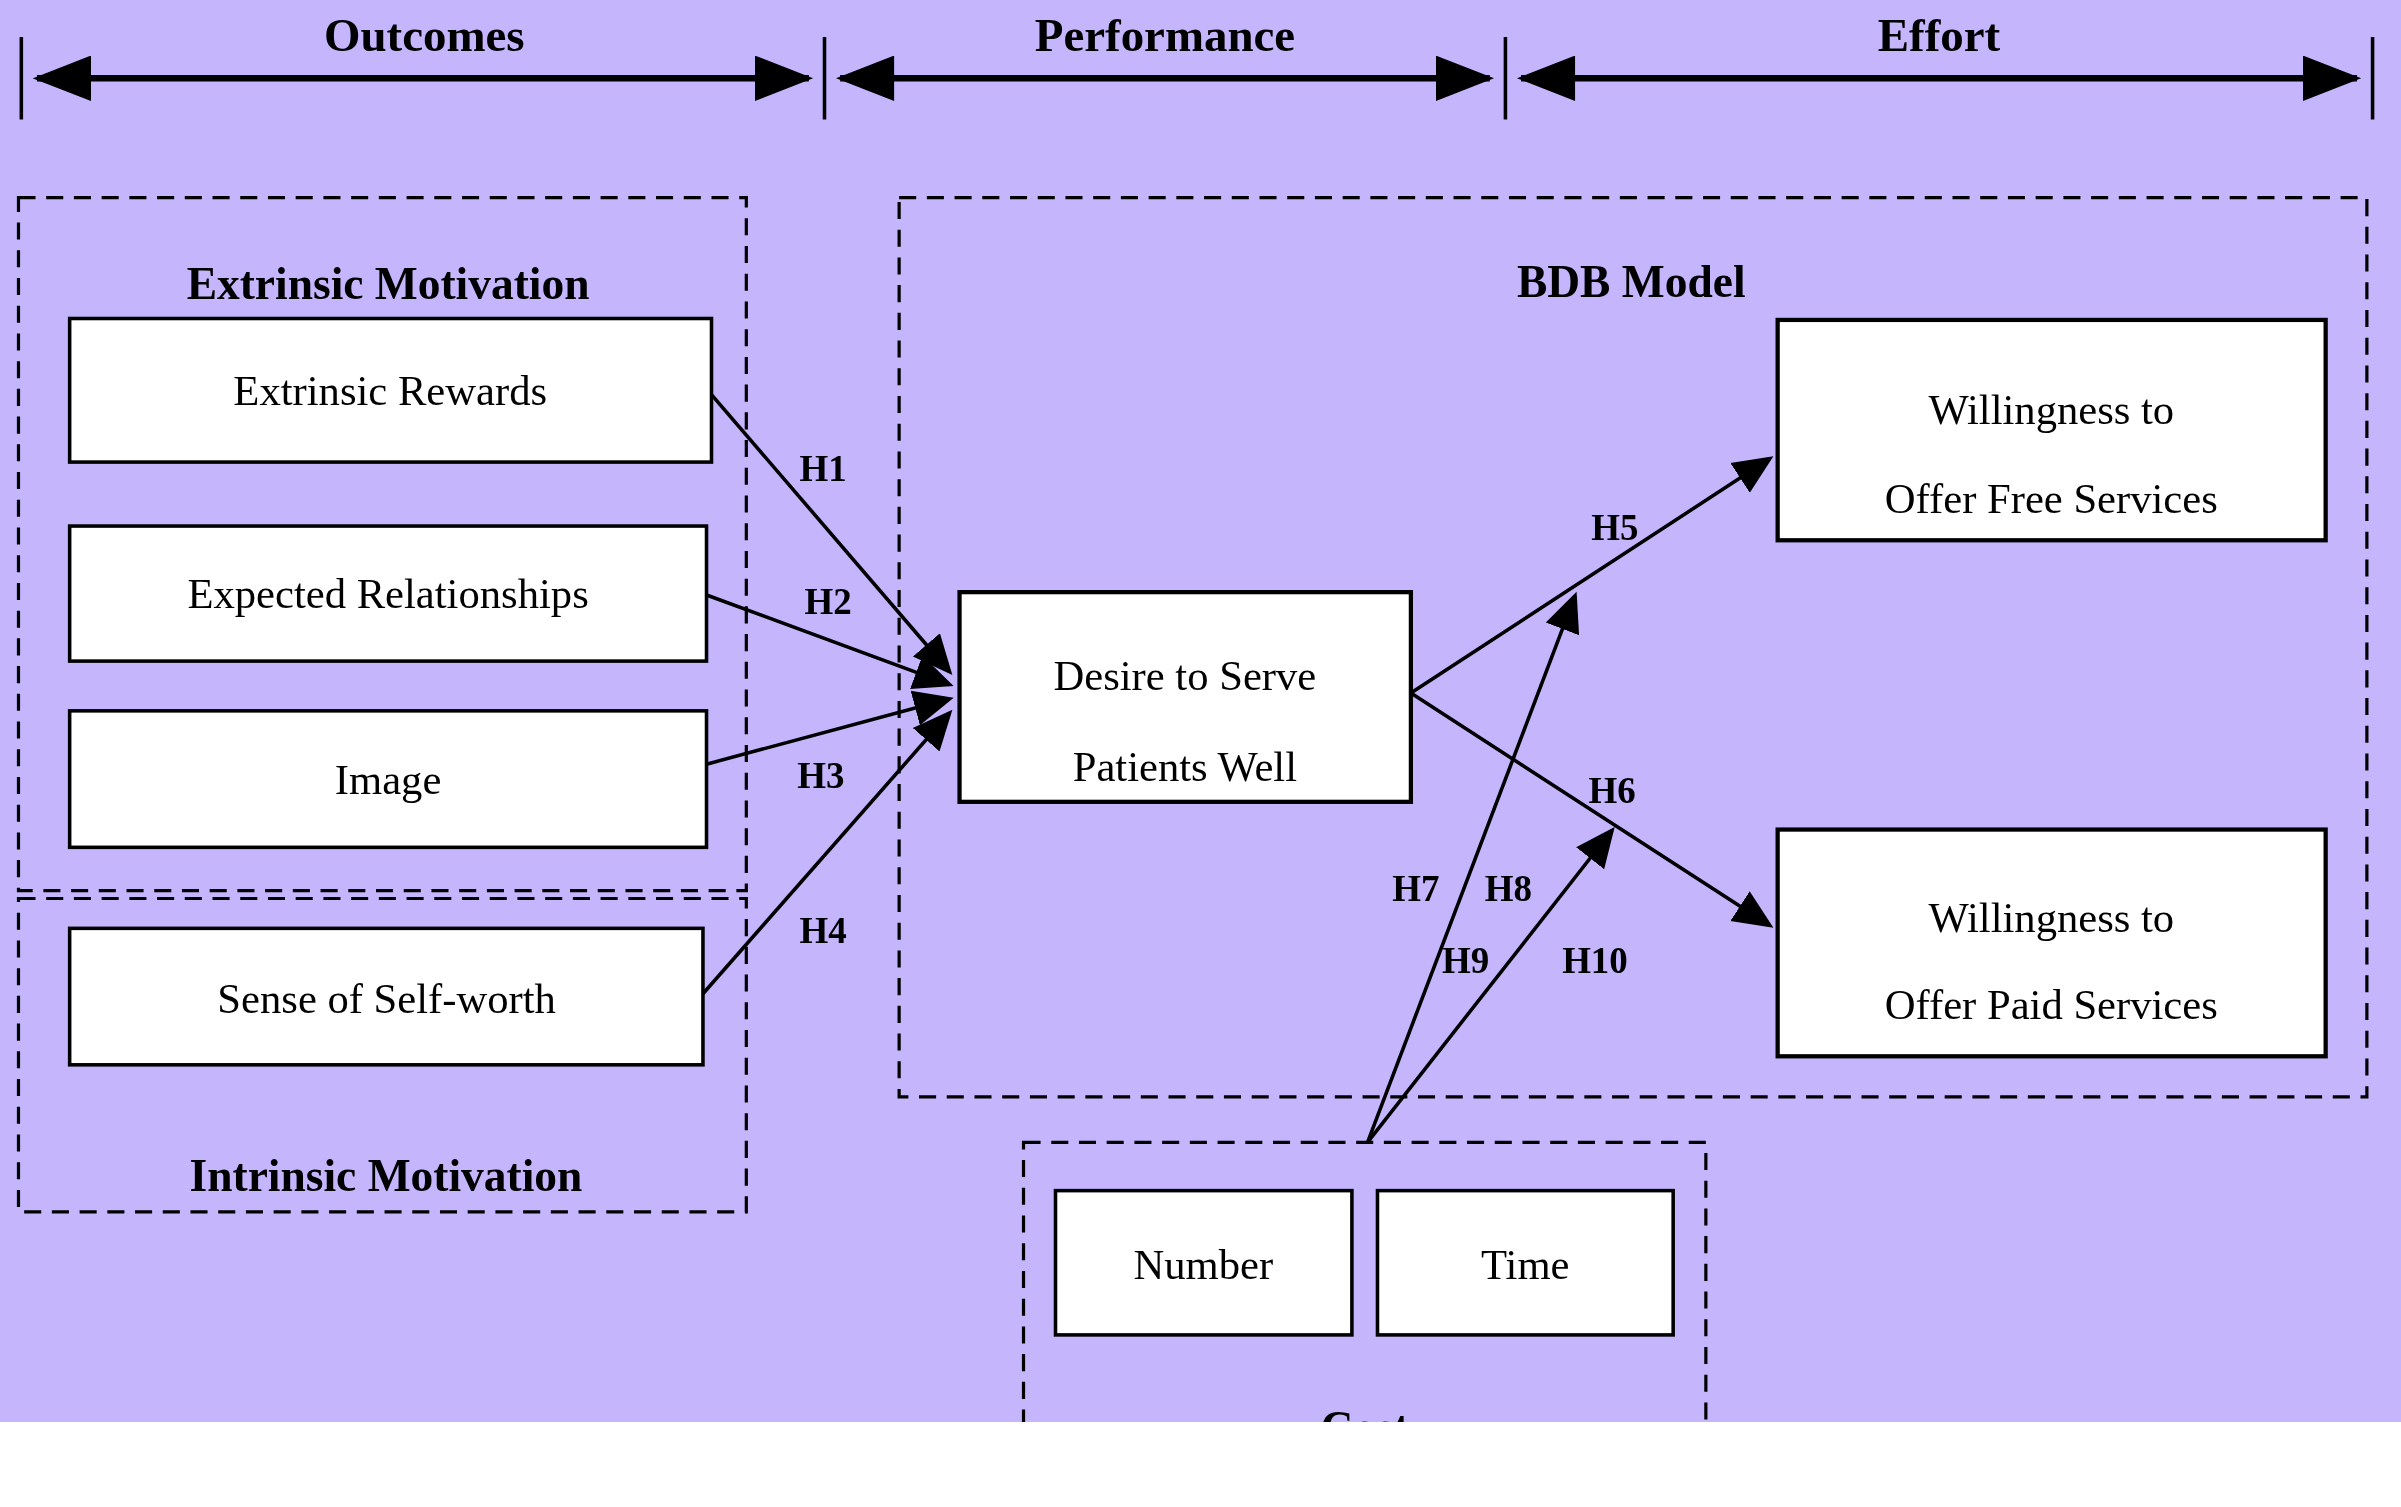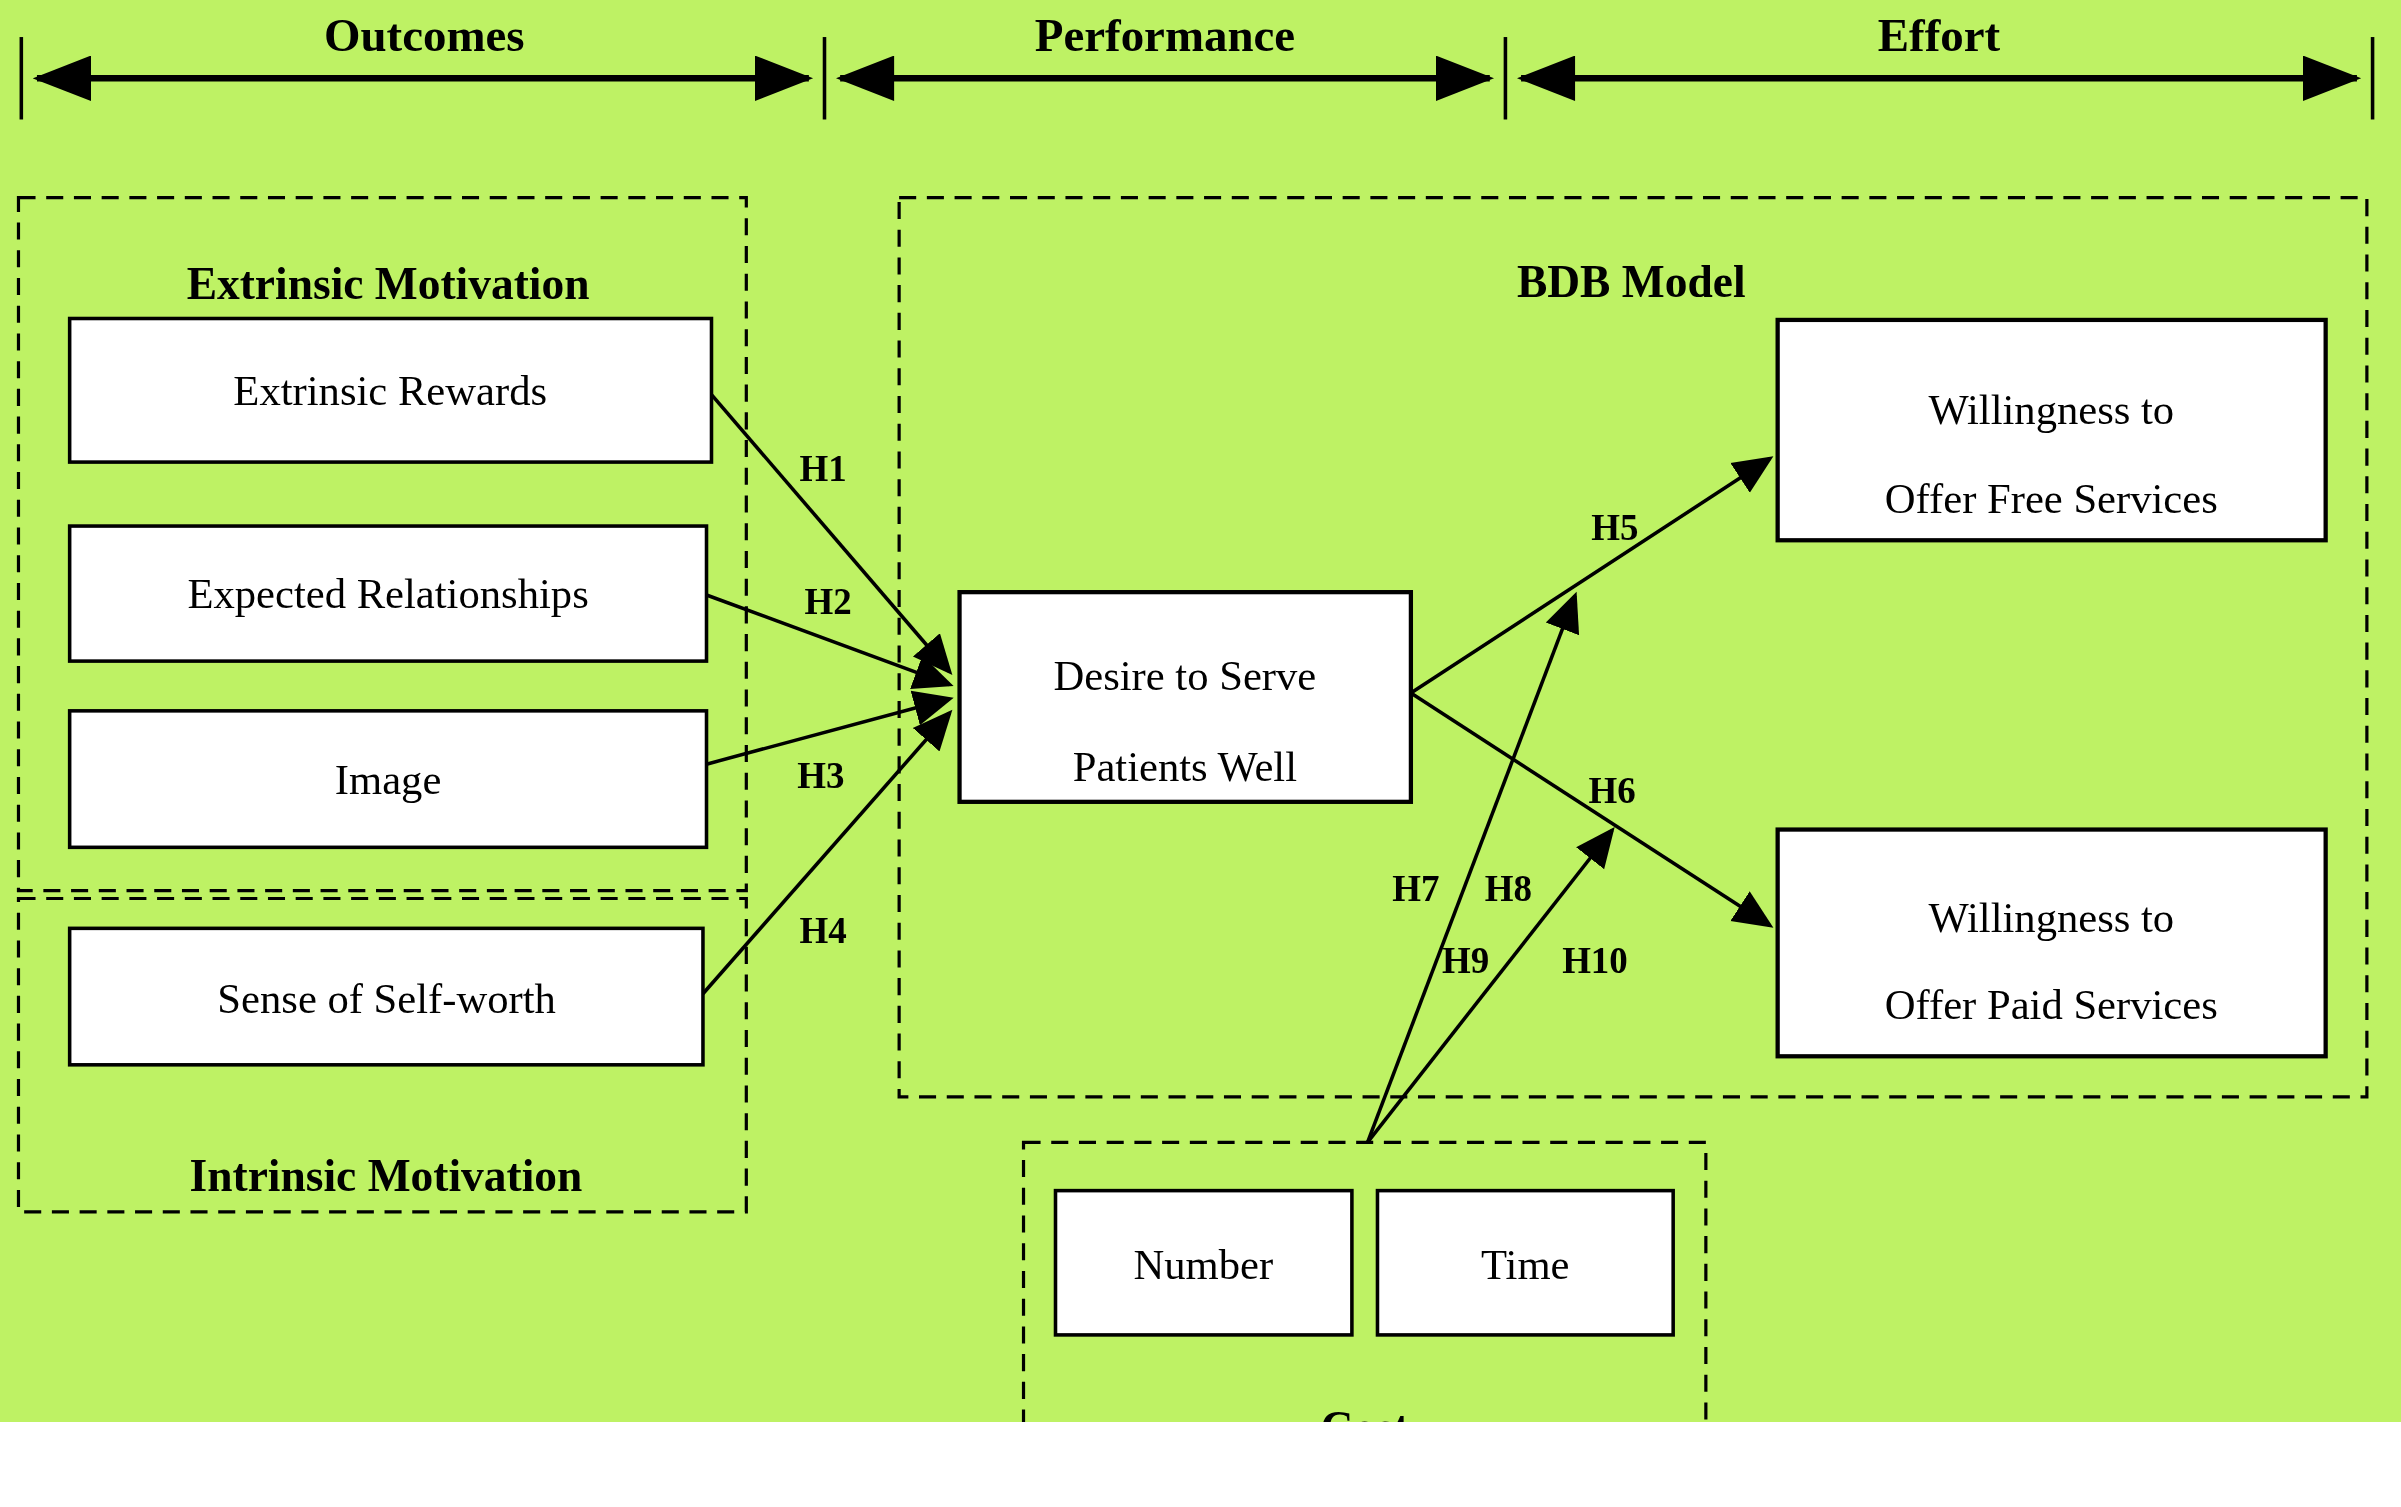--- a/index.html
+++ b/index.html
@@ -5,21 +5,21 @@
   html,body{
     margin:0;
     padding:0;
     background:#ffffff;
     font-family:"Liberation Serif","DejaVu Serif",serif;
   }
   .canvas{
     position:relative;
     width:2401px;
     height:1422px;
-    background:#bef264;
+    background:#c4b5fd;
     overflow:hidden;
   }
   svg{display:block}
   .box{fill:#ffffff;stroke:#000000;stroke-width:5}
   .bigbox{fill:#ffffff;stroke:#000000;stroke-width:6}
   .dashed{fill:none;stroke:#000000;stroke-width:4.5;stroke-dasharray:24 15}
   .flow{stroke:#000000;stroke-width:5;fill:none}
   .ruler-line{stroke:#000000;stroke-width:9;fill:none}
   .tick{stroke:#000000;stroke-width:5}
   .node-text{font-size:60px;fill:#000000;text-anchor:middle}

